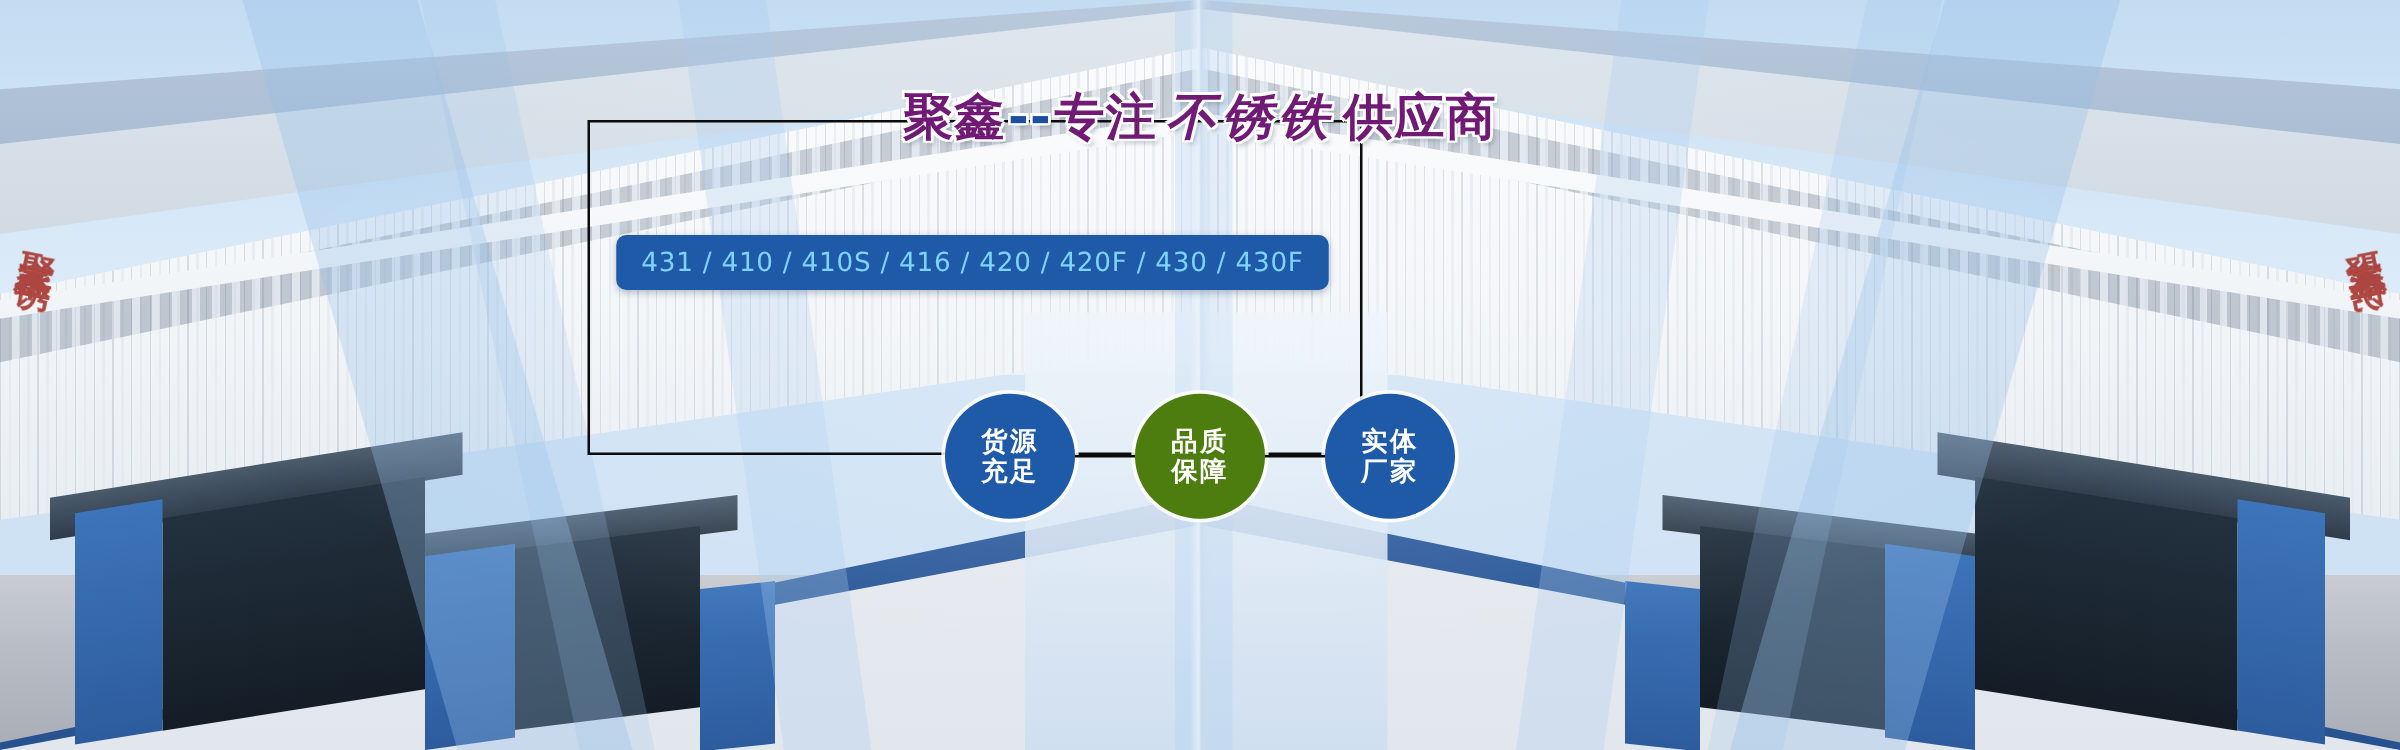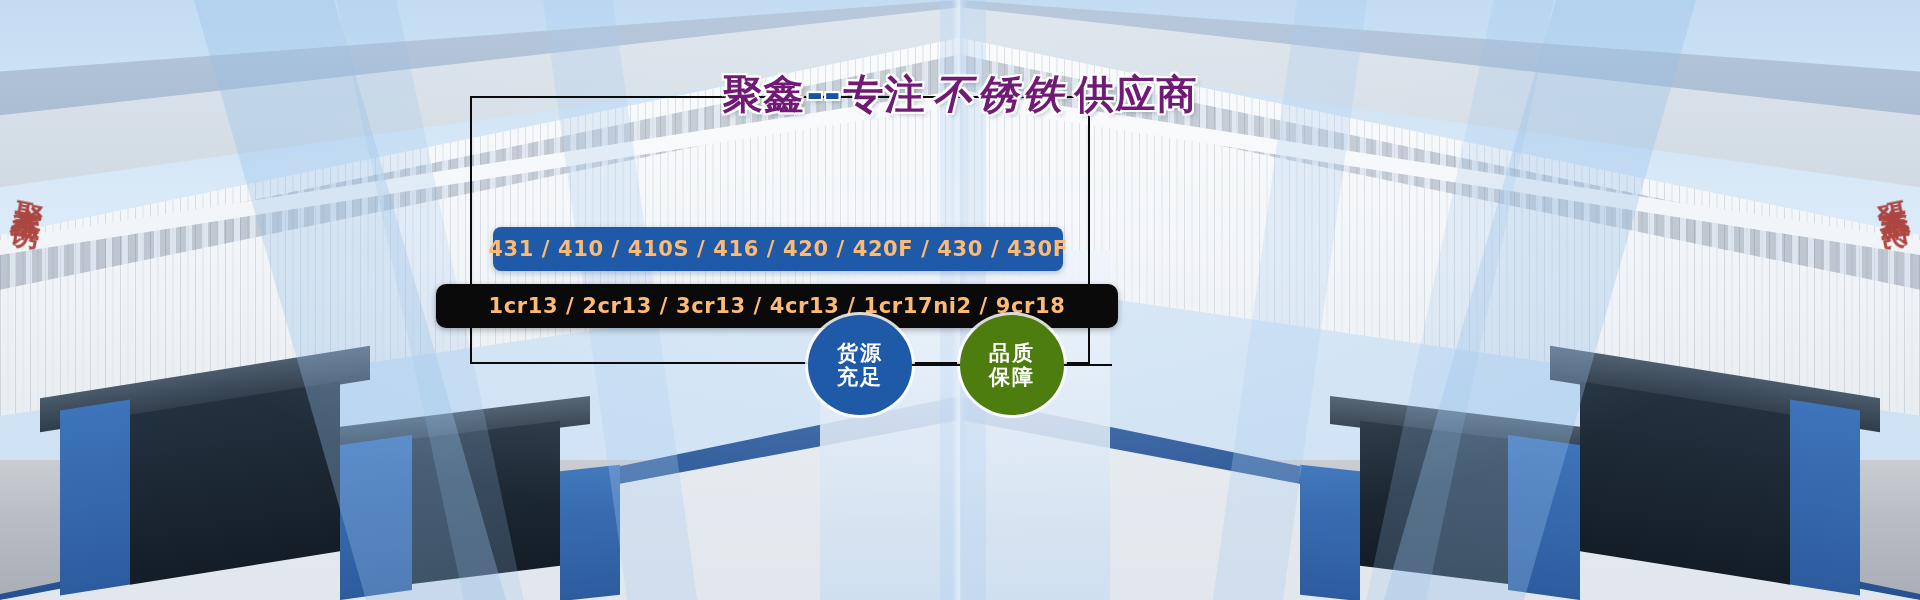--- a/index.html
+++ b/index.html
@@ -183,26 +183,25 @@
   .t-green{
     color:#701a75;font-style:italic;font-weight:700;
     letter-spacing:5px;padding:0 7px;
     font-family:"DejaVu Serif","Liberation Serif",serif;
   }
 
   
   .bar{
     position:absolute;
     display:flex;align-items:center;justify-content:center;
-    color:#fdba74;
+    color:#7dd3fc;
     font-family:"DejaVu Sans","Liberation Sans",sans-serif;
-    font-weight:700;
+    font-weight:400;
     white-space:nowrap;
     z-index:5;
-    margin-top:39px;
   }
   .bar-blue{
     left:493px;top:188px;width:570px;height:44px;
     background:#1f5aa8;border-radius:8px;
     font-size:21px;letter-spacing:.6px;
     box-shadow:0 2px 6px rgba(20,45,85,.28);
   }
   .bar-black{
     left:436px;top:245px;width:682px;height:44px;
     background:#0a0a0a;border-radius:10px;
@@ -300,31 +299,32 @@
     <div class="frame"></div>
 
     <div class="title">
       <span class="t-blue">聚鑫</span><span class="t-dash">--</span><span class="t-blue">专注</span><span class="t-green">不锈铁</span><span class="t-blue">供应商</span>
     </div>
 
     <div class="bar bar-blue">
       <span>431 / 410  / 410S / 416 / 420 / 420F / 430 / 430F</span>
     </div>
 
-    <div class="bar bar-black">
-      <span>1cr13  /  2cr13  /  3cr13  /  4cr13  /  1cr17ni2  /  9cr18</span>
-    </div>
 
     <div class="features">
       <div class="ellipse e-blue">
         <span class="ellipse-line">货源</span>
         <span class="ellipse-line">充足</span>
       </div>
       <div class="connector"></div>
       <div class="ellipse e-green">
         <span class="ellipse-line">品质</span>
         <span class="ellipse-line">保障</span>
       </div>
       <div class="connector"></div>
+      <div class="ellipse e-blue">
+        <span class="ellipse-line">实体</span>
+        <span class="ellipse-line">厂家</span>
+      </div>
     </div>
 
   </div>
 </div>
 
 </body></html>

